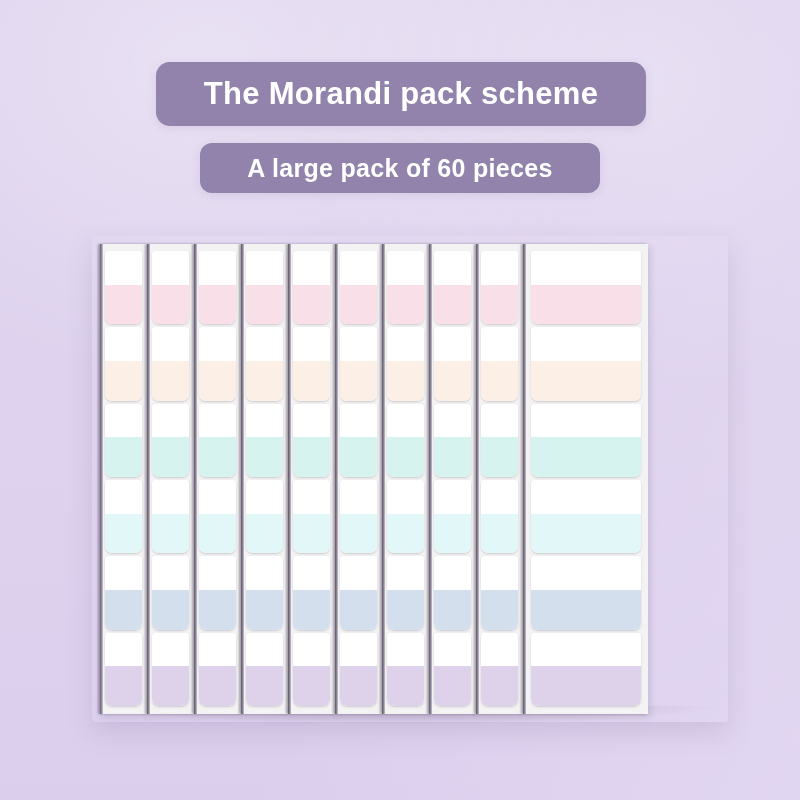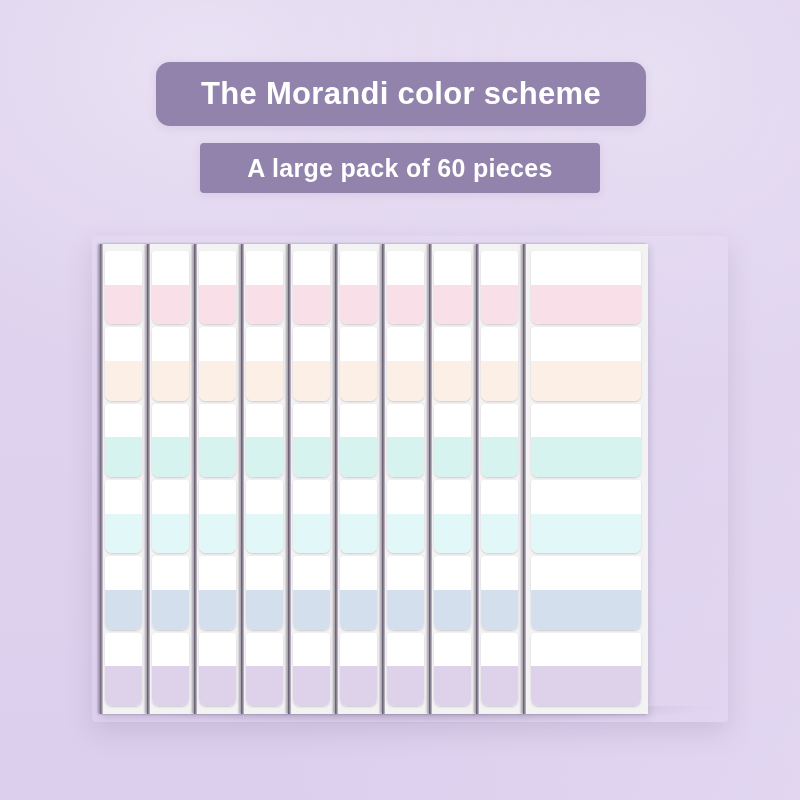--- a/index.html
+++ b/index.html
@@ -80,21 +80,21 @@
     font-size: 31px;
     font-weight: bold;
   }
   #badge-subtitle {
     left: 200px;
     top: 143px;
     width: 400px;
     height: 50px;
     font-size: 25px;
     font-weight: bold;
-    border-radius: 4px;
+    border-radius: 12px;
   }
 
   
   #sheet {
     position: absolute;
     left: 100px;
     top: 244px;
     width: 617px;
     height: 470px;
   }
@@ -174,21 +174,21 @@
 <body>
 
 <div id="stage">
 
   <div class="bg-wash-a"></div>
   <div class="bg-wash-b"></div>
   <div class="bg-wash-c"></div>
   <div class="bg-wash-d"></div>
 
   <div class="badge" id="badge-title">
-    <span>The Morandi color scheme</span>
+    <span>The Morandi pack scheme</span>
   </div>
 
   <div class="badge" id="badge-subtitle">
     <span>A large pack of 60 pieces</span>
   </div>
 
   <div id="sheet-glow"></div>
   <div id="sheet">
       <div class="strip first" style="left: 0px; width: 47px; z-index: 1;">
         <div class="label">

